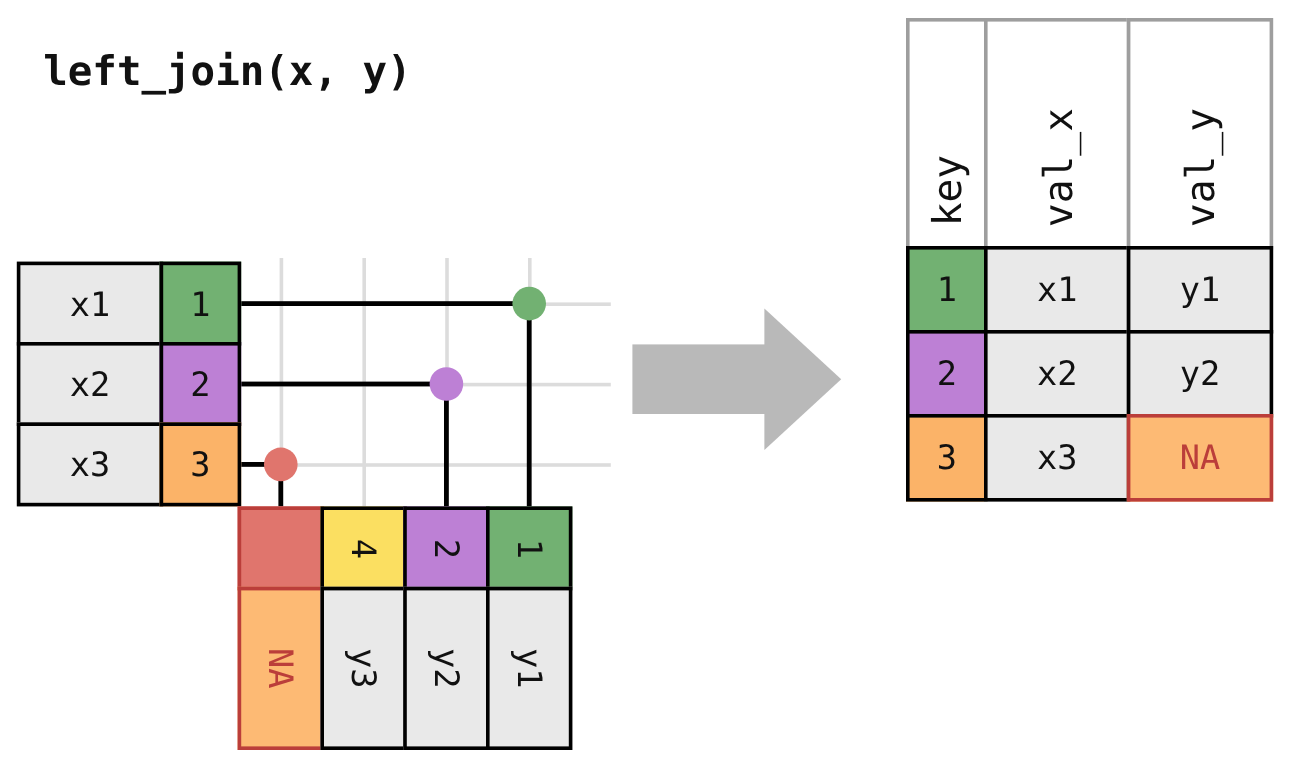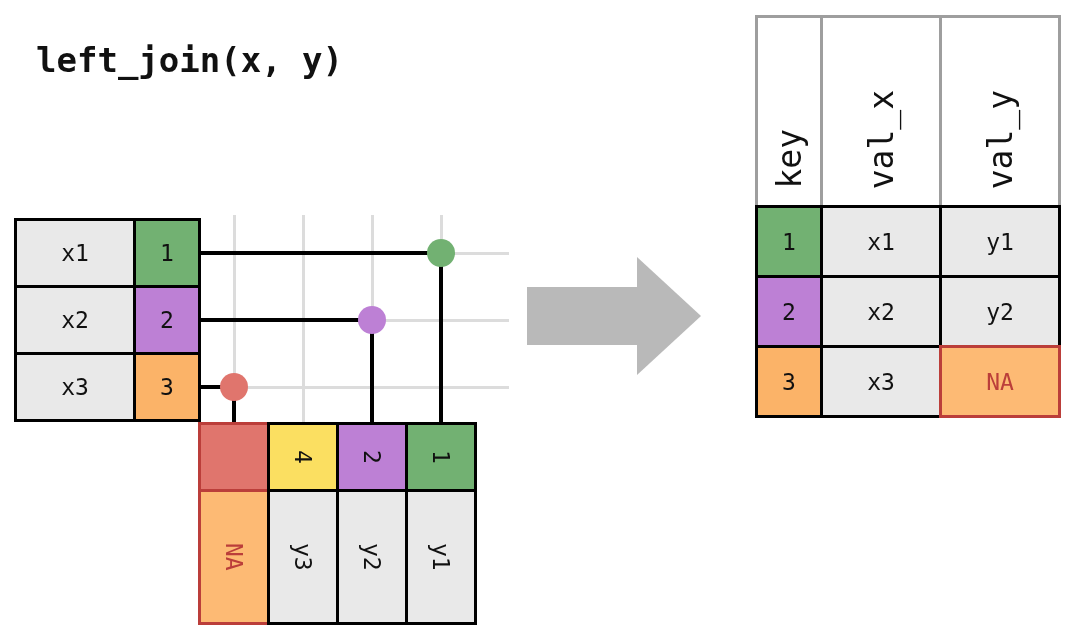--- a/index.html
+++ b/index.html
@@ -22,21 +22,21 @@
     letter-spacing: 0px;
     white-space: pre;
   }
   .cell {
     position: absolute;
     display: flex;
     align-items: center;
     justify-content: center;
     border: 3px solid var(--line_black);
     background: var(--gray_cell);
-    font-size: 23px;
+    font-size: 28px;
     color: #111111;
   }
   .vtext { writing-mode: vertical-rl; text-orientation: mixed; }
   .hdr-cell {
     position: absolute;
     background: #ffffff;
     border: 3px solid var(--header_border);
     display: flex;
     justify-content: center;
     align-items: flex-end;

